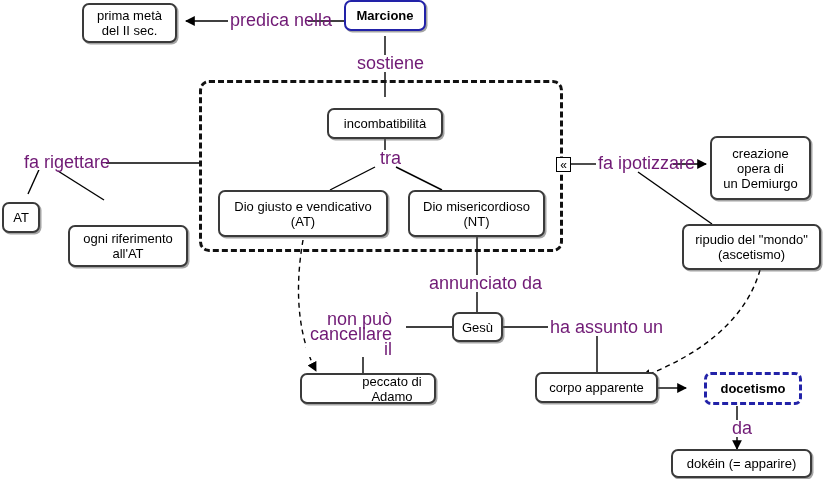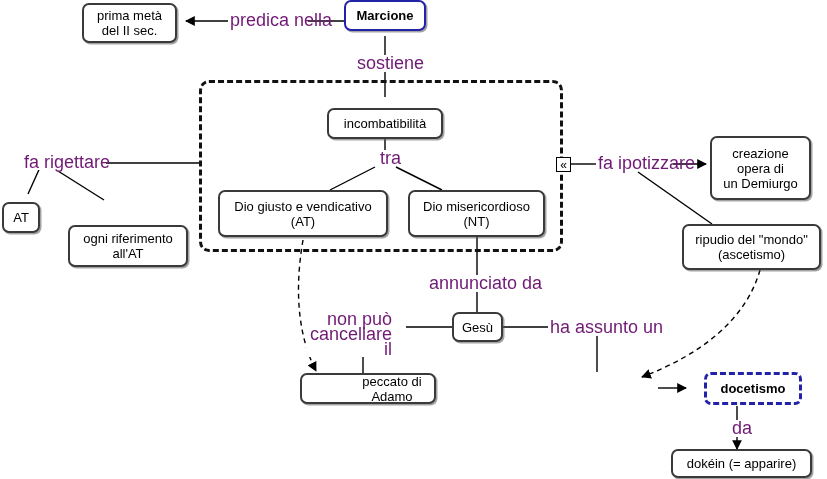--- a/index.html
+++ b/index.html
@@ -185,20 +185,23 @@
   </div>
 
   <div class="node" style="left:452px; top:312px; width:51px; height:30px;">
     <span style="white-space:pre-line;">Gesù</span>
   </div>
 
   <div class="node" style="left:300px; top:373px; width:136px; height:31px;">
     <span style="white-space:pre-line;margin-left:48px;">peccato di Adamo</span>
   </div>
 
+  <div class="node" style="left:535px; top:372px; width:123px; height:31px;">
+    <span style="white-space:pre-line;">corpo apparente</span>
+  </div>
 
   <div class="node concept-dashed-highlight" style="left:704px; top:372px; width:98px; height:33px;">
     <span style="white-space:pre-line;">docetismo</span>
   </div>
 
   <div class="node" style="left:671px; top:449px; width:141px; height:29px;">
     <span style="white-space:pre-line;">dokéin (= apparire)</span>
   </div>
 
   <div class="label" style="left:228px; top:13px; width:76px;">predica nella</div>

